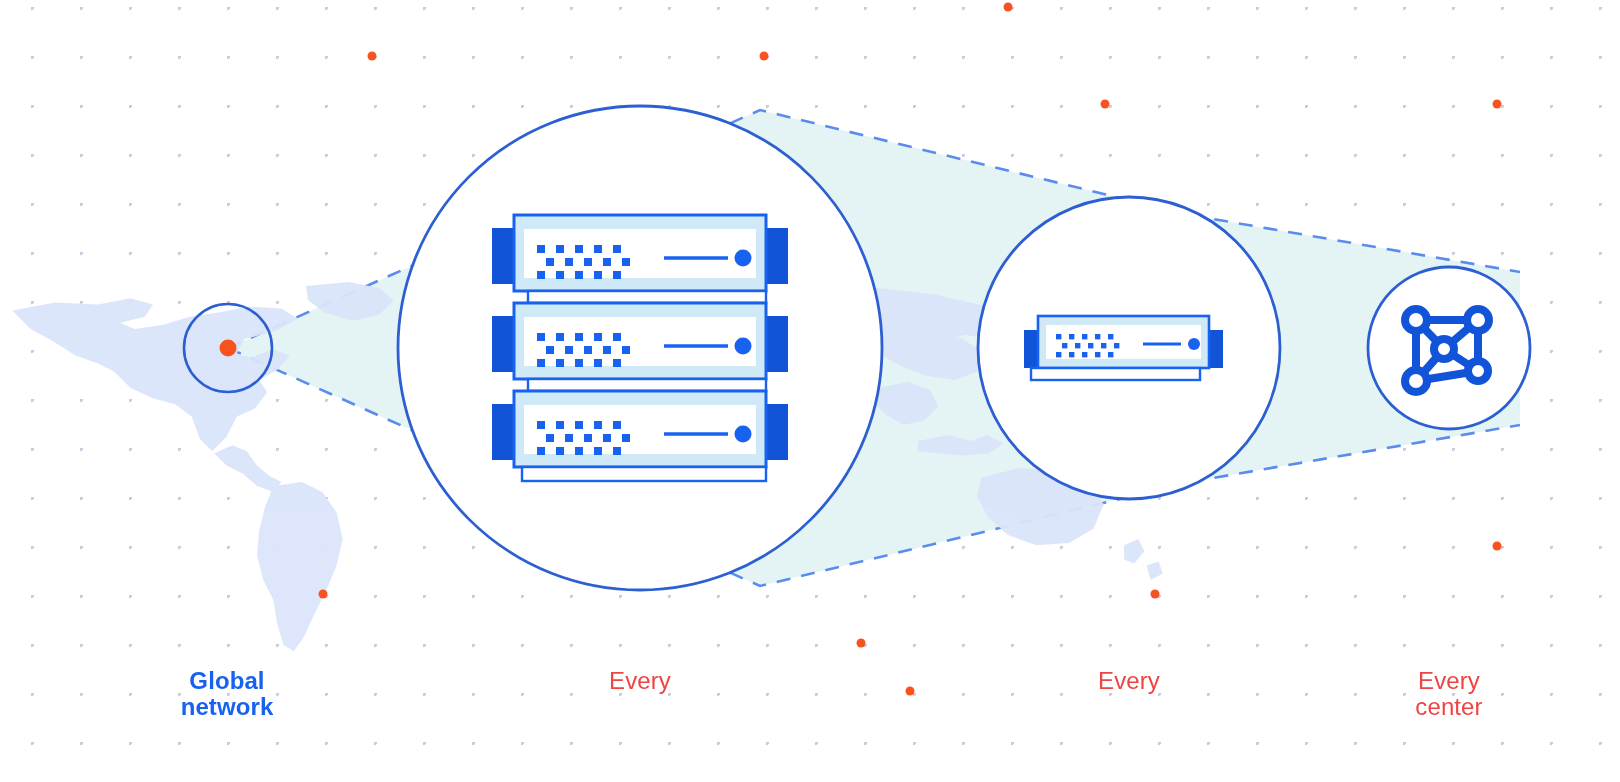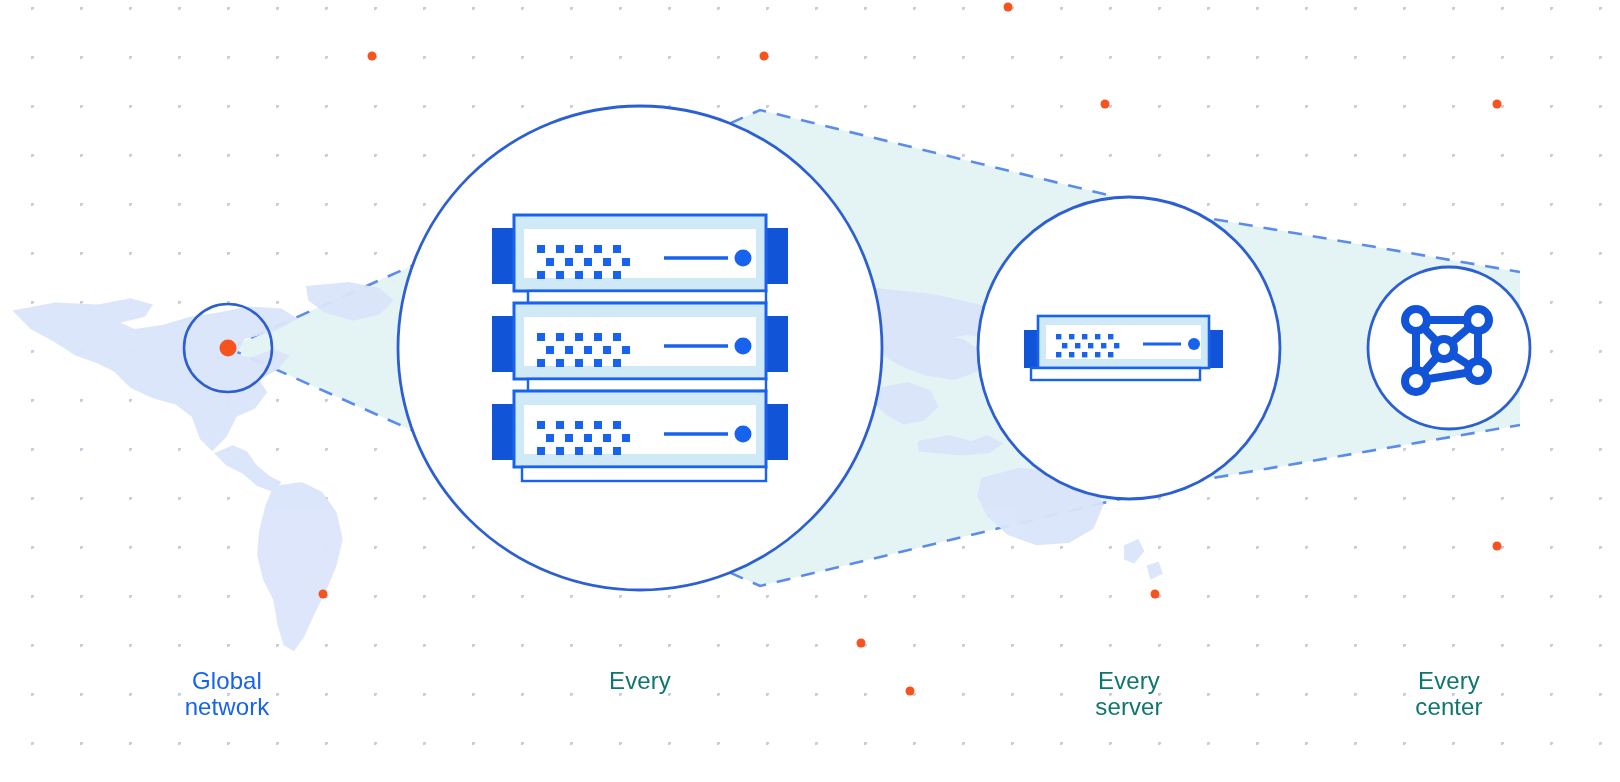--- a/index.html
+++ b/index.html
@@ -31,26 +31,26 @@
     width: 1620px;
     height: 782px;
     pointer-events: none;
   }
   .label {
     position: absolute;
     text-align: center;
     font-size: 24px;
     line-height: 1.1em;
     font-weight: 400;
-    color: #0f766e;
+    color: #ef4444;
     letter-spacing: 0.1px;
   }
   .label .l1 { display: block; }
   .label .l2 { display: block; text-align: center; }
-  .label.accent { color: #1862f0; font-weight: 400; }
+  .label.accent { color: #1862f0; font-weight: 700; }
 </style>
 </head>
 <body>
 
 <div id="stage">
 
   <svg class="layer" viewBox="0 0 1620 782" aria-hidden="true">
     <defs>
       <pattern id="dots" x="31" y="7" width="49" height="49" patternUnits="userSpaceOnUse">
         <circle cx="0" cy="0" r="3.2" fill="#c7cddf"></circle>
@@ -273,21 +273,20 @@
       <span class="l1">Global</span>
       <span class="l2">network</span>
     </div>
 
     <div class="label" style="left:520px; top:668px; width:240px;">
       <span class="l1">Every</span>
     </div>
 
     <div class="label" style="left:1029px; top:668px; width:200px;">
       <span class="l1">Every</span>
-      <span class="l2">server</span>
     </div>
 
     <div class="label" style="left:1349px; top:668px; width:200px;">
       <span class="l1">Every</span>
       <span class="l2">center</span>
     </div>
 
   </div>
 
   <svg class="layer" viewBox="0 0 1620 782" aria-hidden="true">

